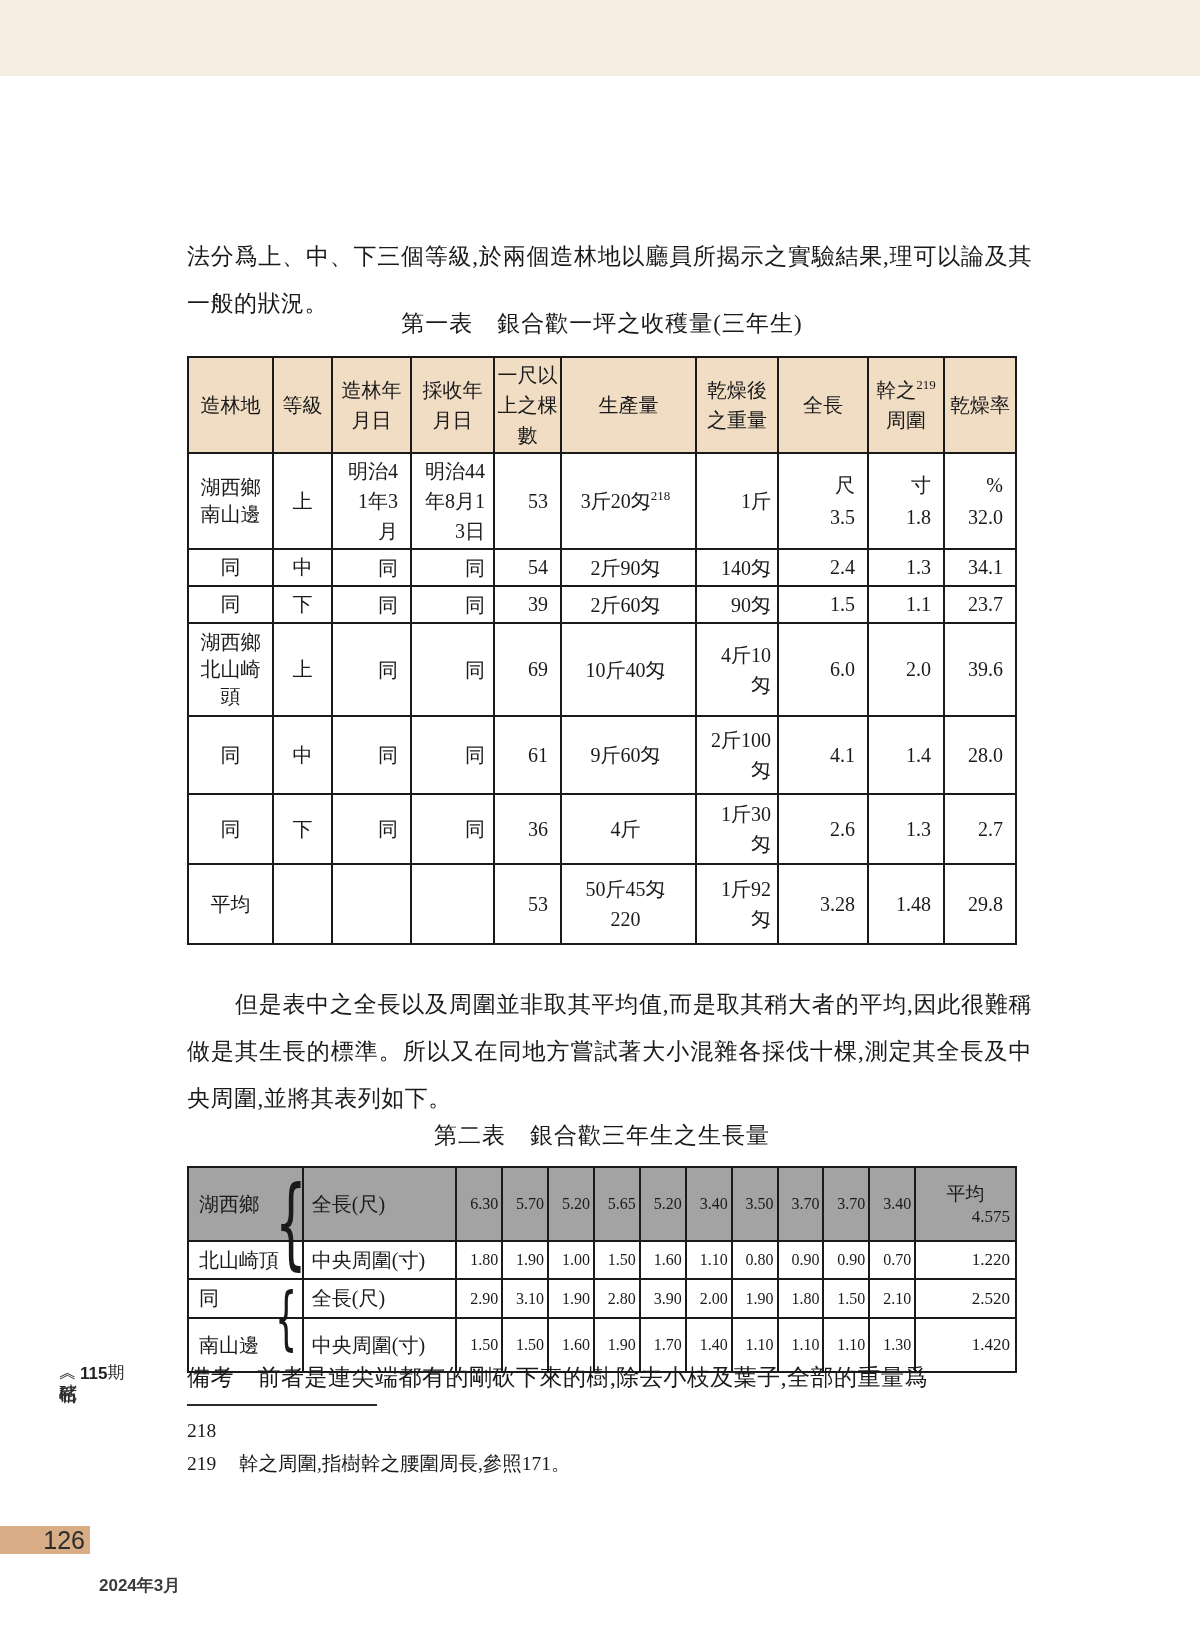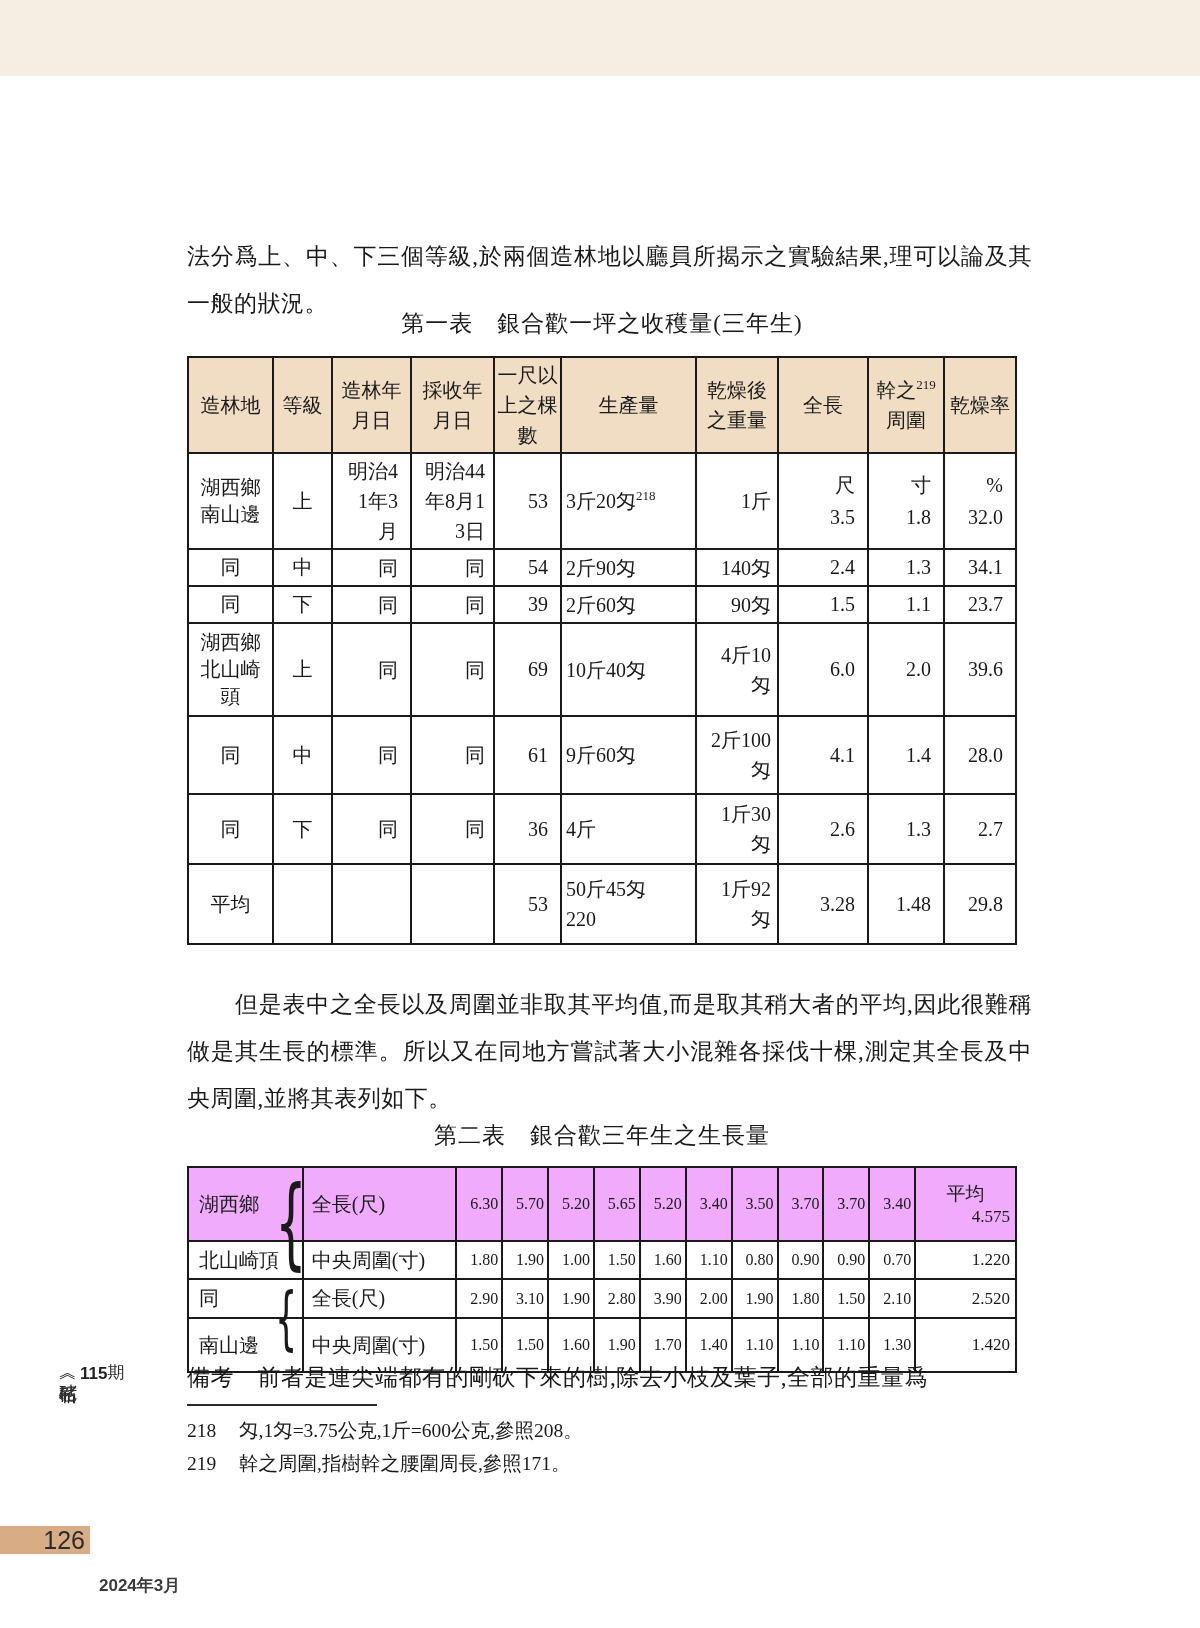--- a/index.html
+++ b/index.html
@@ -31,28 +31,28 @@
     overflow:hidden;word-break:normal;line-break:anywhere;
   }
   th{background:#f0ddc4;text-align:center;padding:2px 2px;line-height:30px;}
   sup{font-size:13px;line-height:0;}
   .c-loc{text-align:center;padding:2px 10px;}
   .c-grade{text-align:center;}
   .c-date{text-align:right;padding-right:12px;line-height:30px;}
   .c-date3{padding-left:10px;padding-right:12px;}
   .c-date4{padding-left:6px;padding-right:8px;}
   .c-num{text-align:right;padding-right:12px;}
-  .c-yield{text-align:left;padding-right:10px;line-height:30px;border-radius:8px;}
+  .c-yield{text-align:center;padding-right:10px;line-height:30px;border-radius:8px;}
   .c-dry{text-align:right;padding:2px 6px;line-height:30px;}
   .unit-line{line-height:32px;}
 
   
   #t2wrap{position:absolute;left:187px;top:1166px;width:830px;}
   #table2 td{font-size:20px;}
-  .t2-tan td{background:#f0abfc;}
+  .t2-tan td{background:#a3a3a3;}
   .t2-loc{text-align:left;padding-left:10px;}
   .t2-measure{text-align:left;padding-left:8px;padding-right:2px;}
   .t2-val{text-align:right;font-size:16px !important;padding:2px 3px;letter-spacing:0;}
   .t2-avg{text-align:right;font-size:17px !important;padding:2px 5px;}
   .t2-avg .avg-label{text-align:center;font-size:19px;}
   .brace{
     position:absolute;left:88px;width:30px;color:#1a1a1a;z-index:5;
     font-family:"DejaVu Sans",sans-serif;transform:scaleX(0.5);
     transform-origin:left center;pointer-events:none;
   }
@@ -308,21 +308,20 @@
     </table>
 </div>
 
 <div id="remark">備考　前者是連尖端都有的剛砍下來的樹,除去小枝及葉子,全部的重量爲</div>
 
 <div id="fn-divider"></div>
 
 <div class="footnotes">
   <div class="fn-row">
     <span class="fn-num">218</span>
-    <span>匁,1匁=3.75公克,1斤=600公克,參照208。</span>
   </div>
   <div class="fn-row">
     <span class="fn-num">219</span>
     <span>幹之周圍,指樹幹之腰圍周長,參照171。</span>
   </div>
 </div>
 
 <div class="journal">
   <span class="vert">《硓砧石》</span>
   <span class="issue">115</span>

